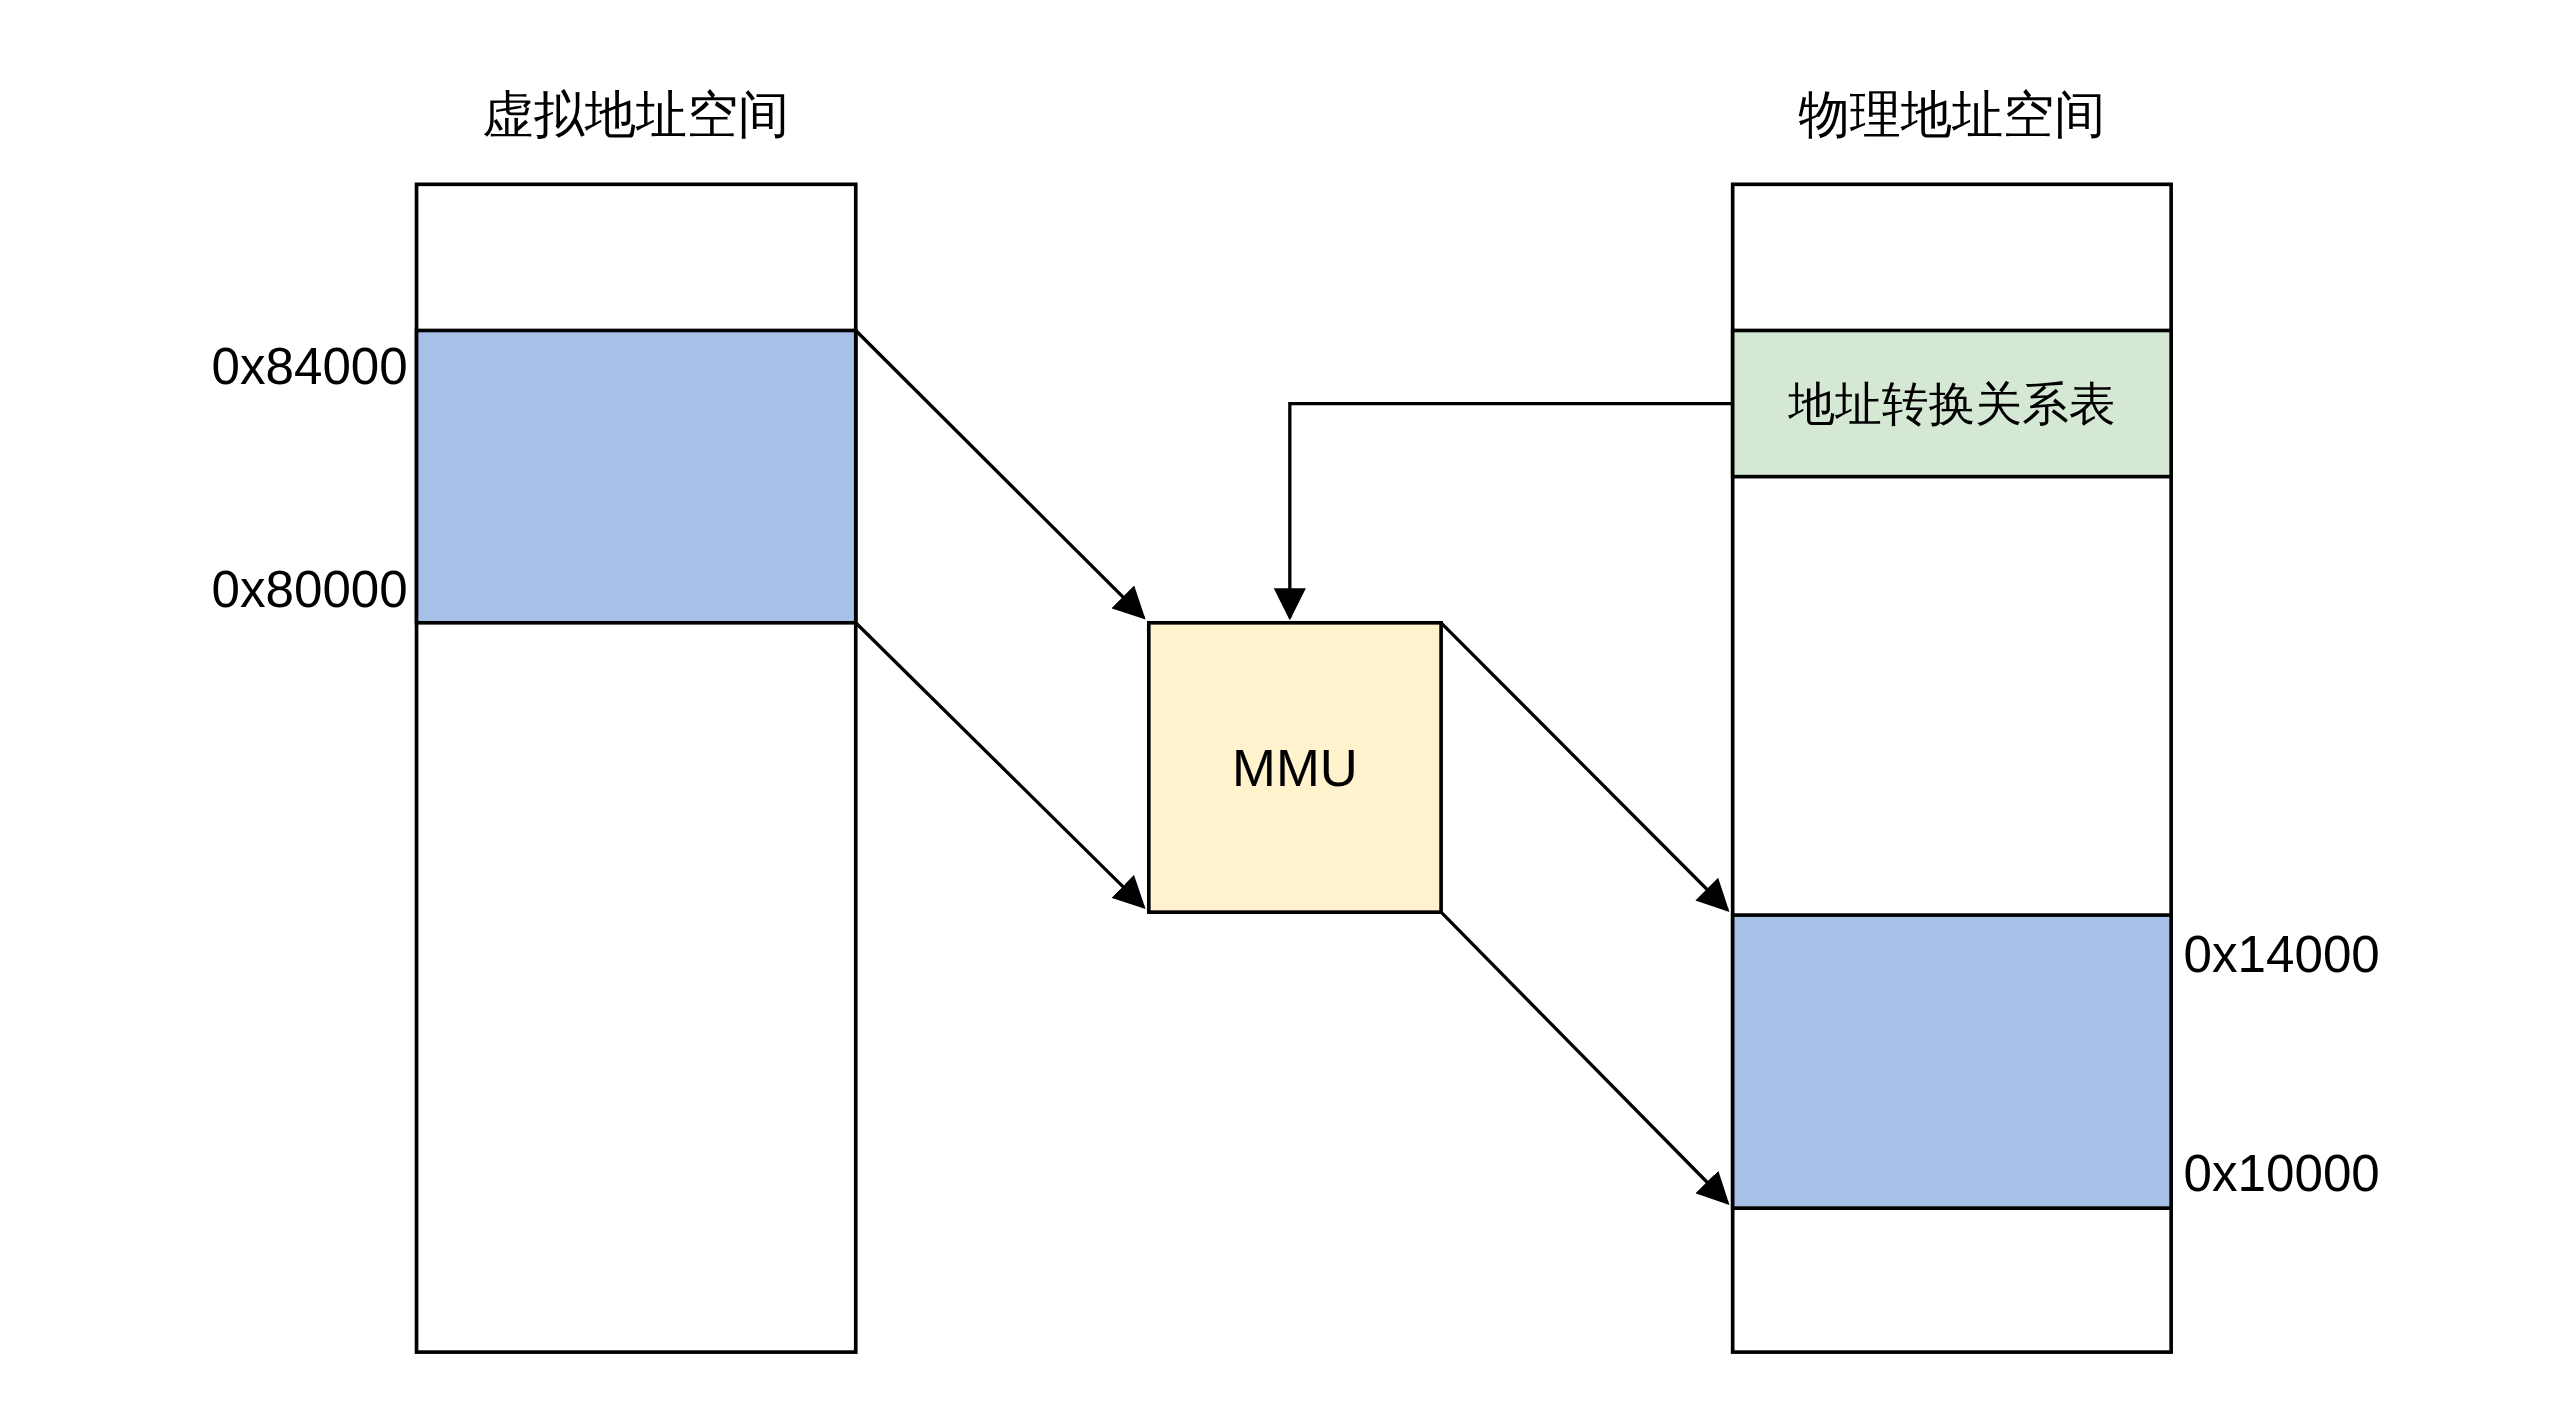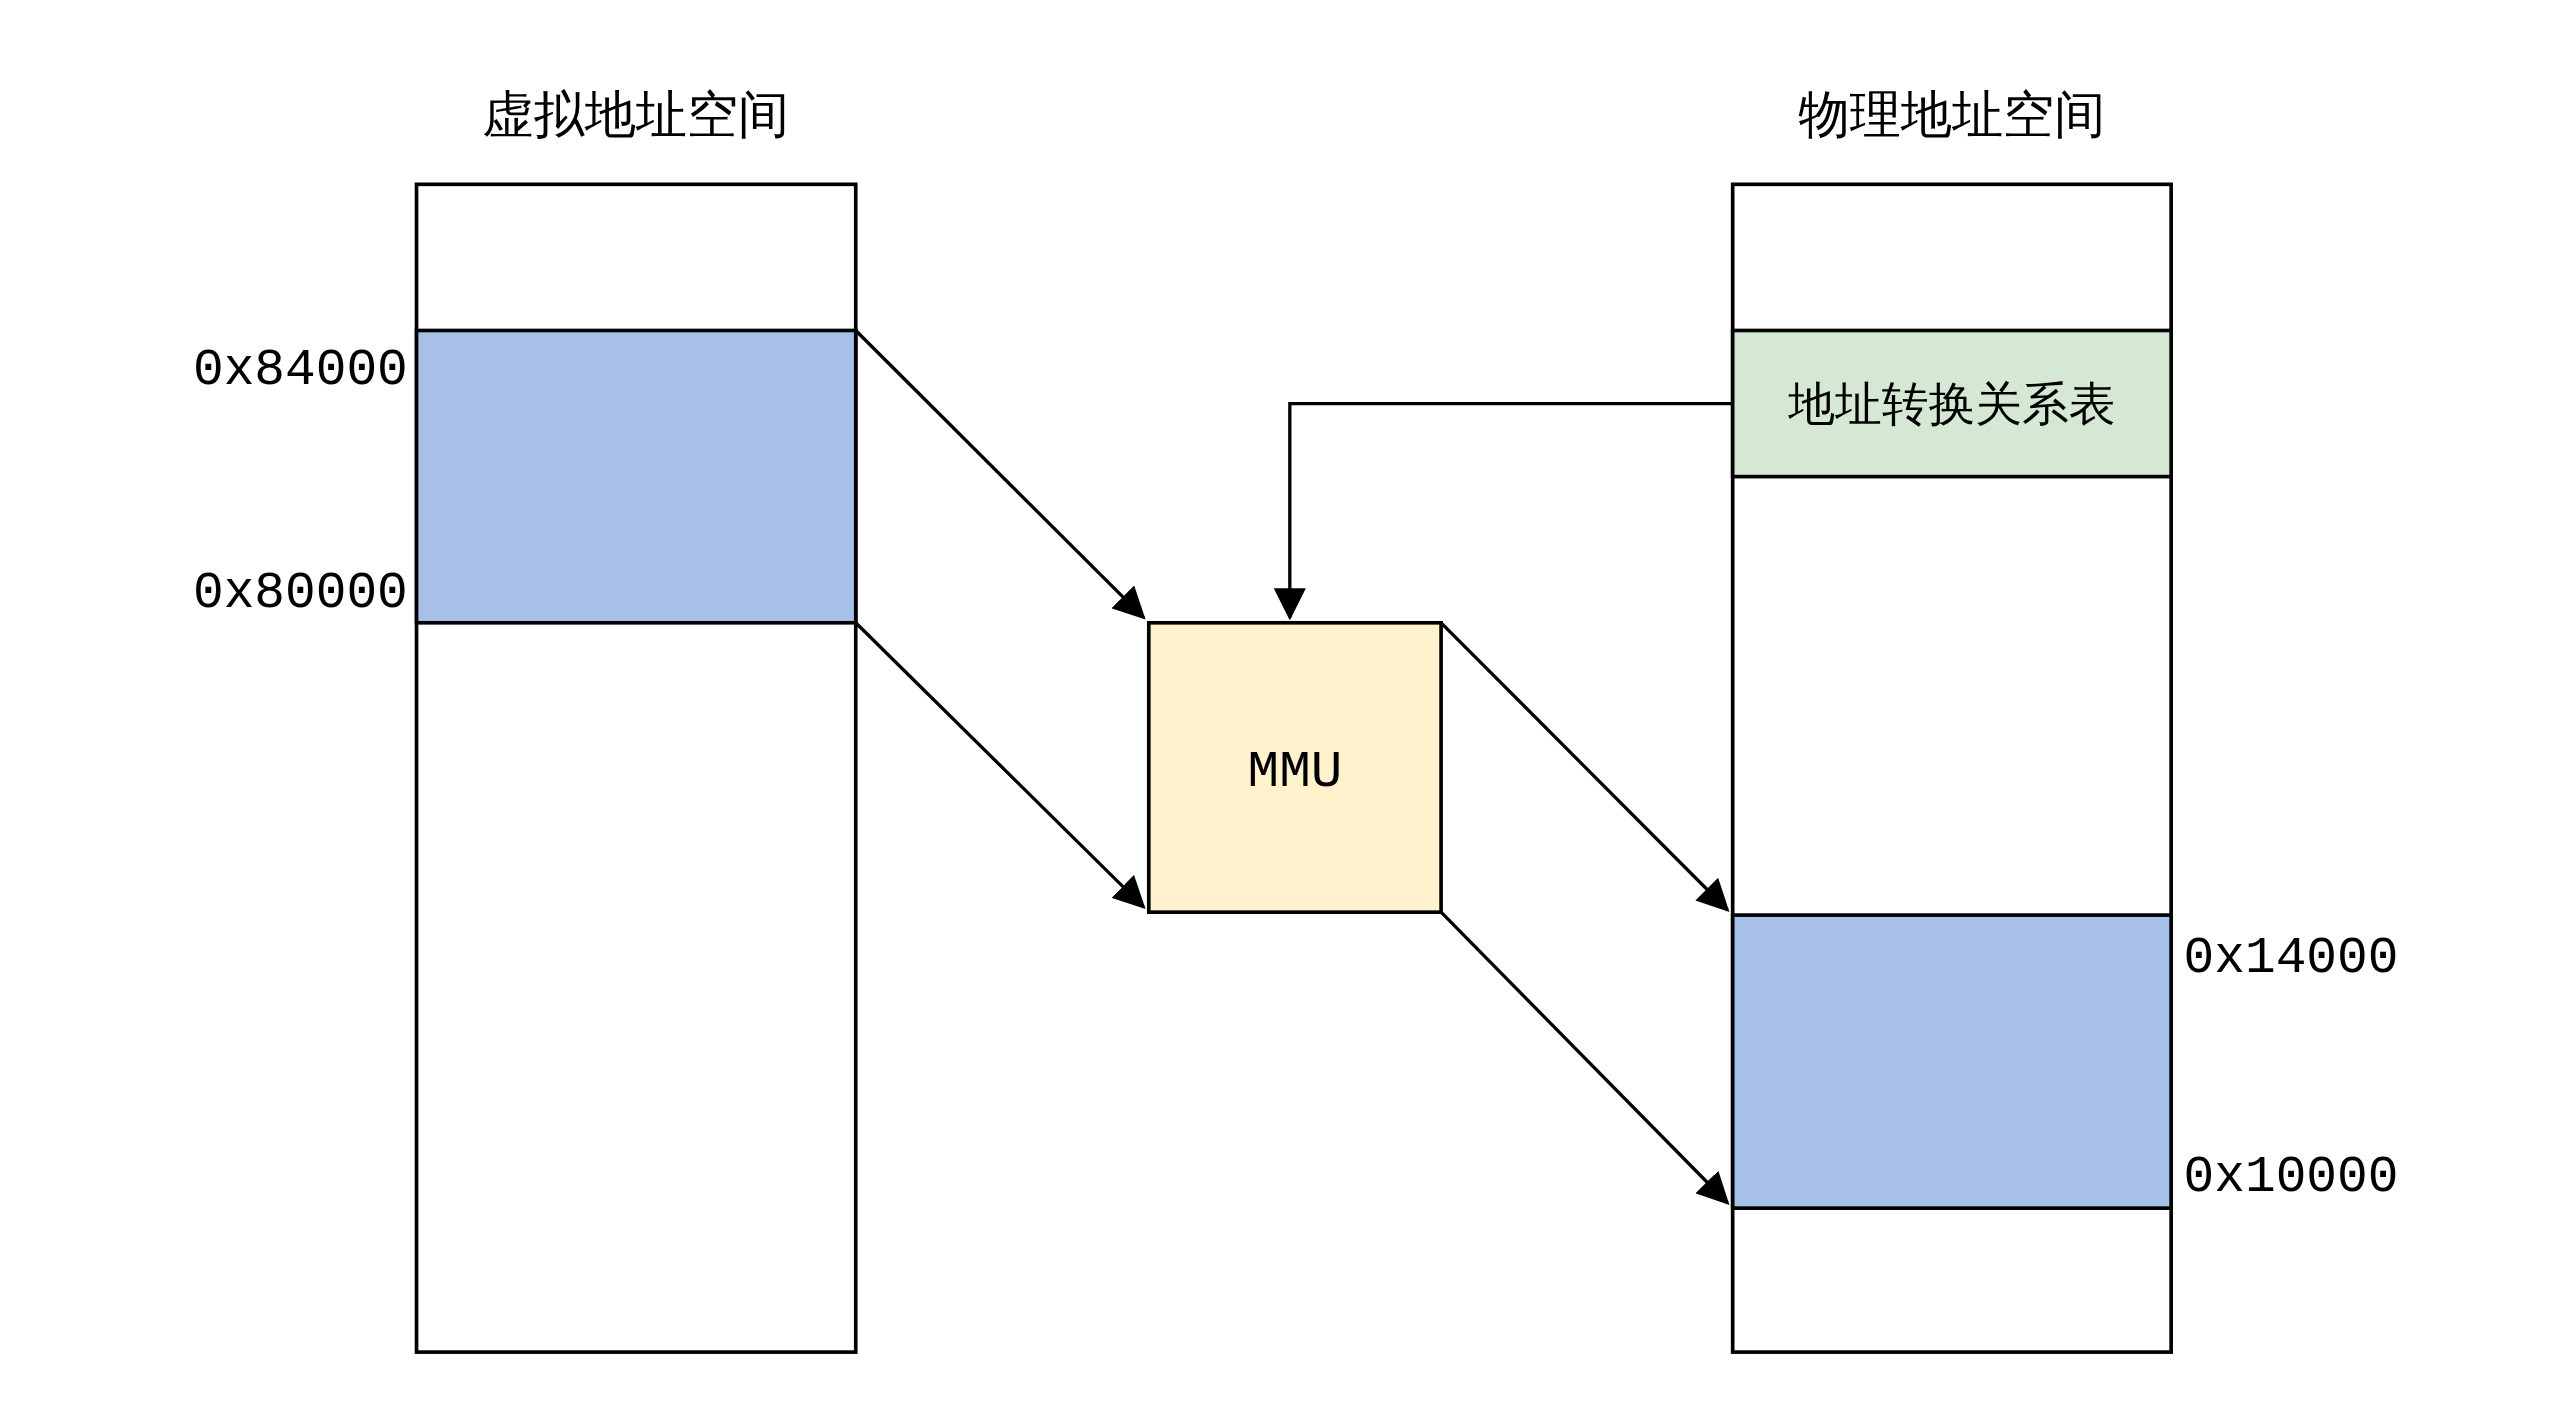--- a/index.html
+++ b/index.html
@@ -9,21 +9,20 @@
     width: 2576px;
     height: 1429px;
     font-family: "Liberation Sans", sans-serif;
   }
   .canvas {
     position: relative;
     width: 2576px;
     height: 1429px;
     background: var(--color-background, #ffffff);
     overflow: hidden;
-    font-family: Liberation Mono, monospace;
   }
   svg { display: block; }
   .col-rect      { fill: #ffffff; stroke: #000000; stroke-width: 5; }
   .blue-region   { fill: var(--color-region-blue, #A6C0E8); stroke: #000000; stroke-width: 5; }
   .green-region  { fill: var(--color-table-green, #D5E8D4); stroke: #000000; stroke-width: 5; }
   .mmu-rect      { fill: var(--color-mmu-yellow, #FFF2CC); stroke: #000000; stroke-width: 5; }
   .arrow-line    { fill: none; stroke: #000000; stroke-width: 4.5; }
   text { fill: #000000; }
   .title-text    { font-size: 70px; text-anchor: middle; }
   .addr-text     { font-size: 70px; }

